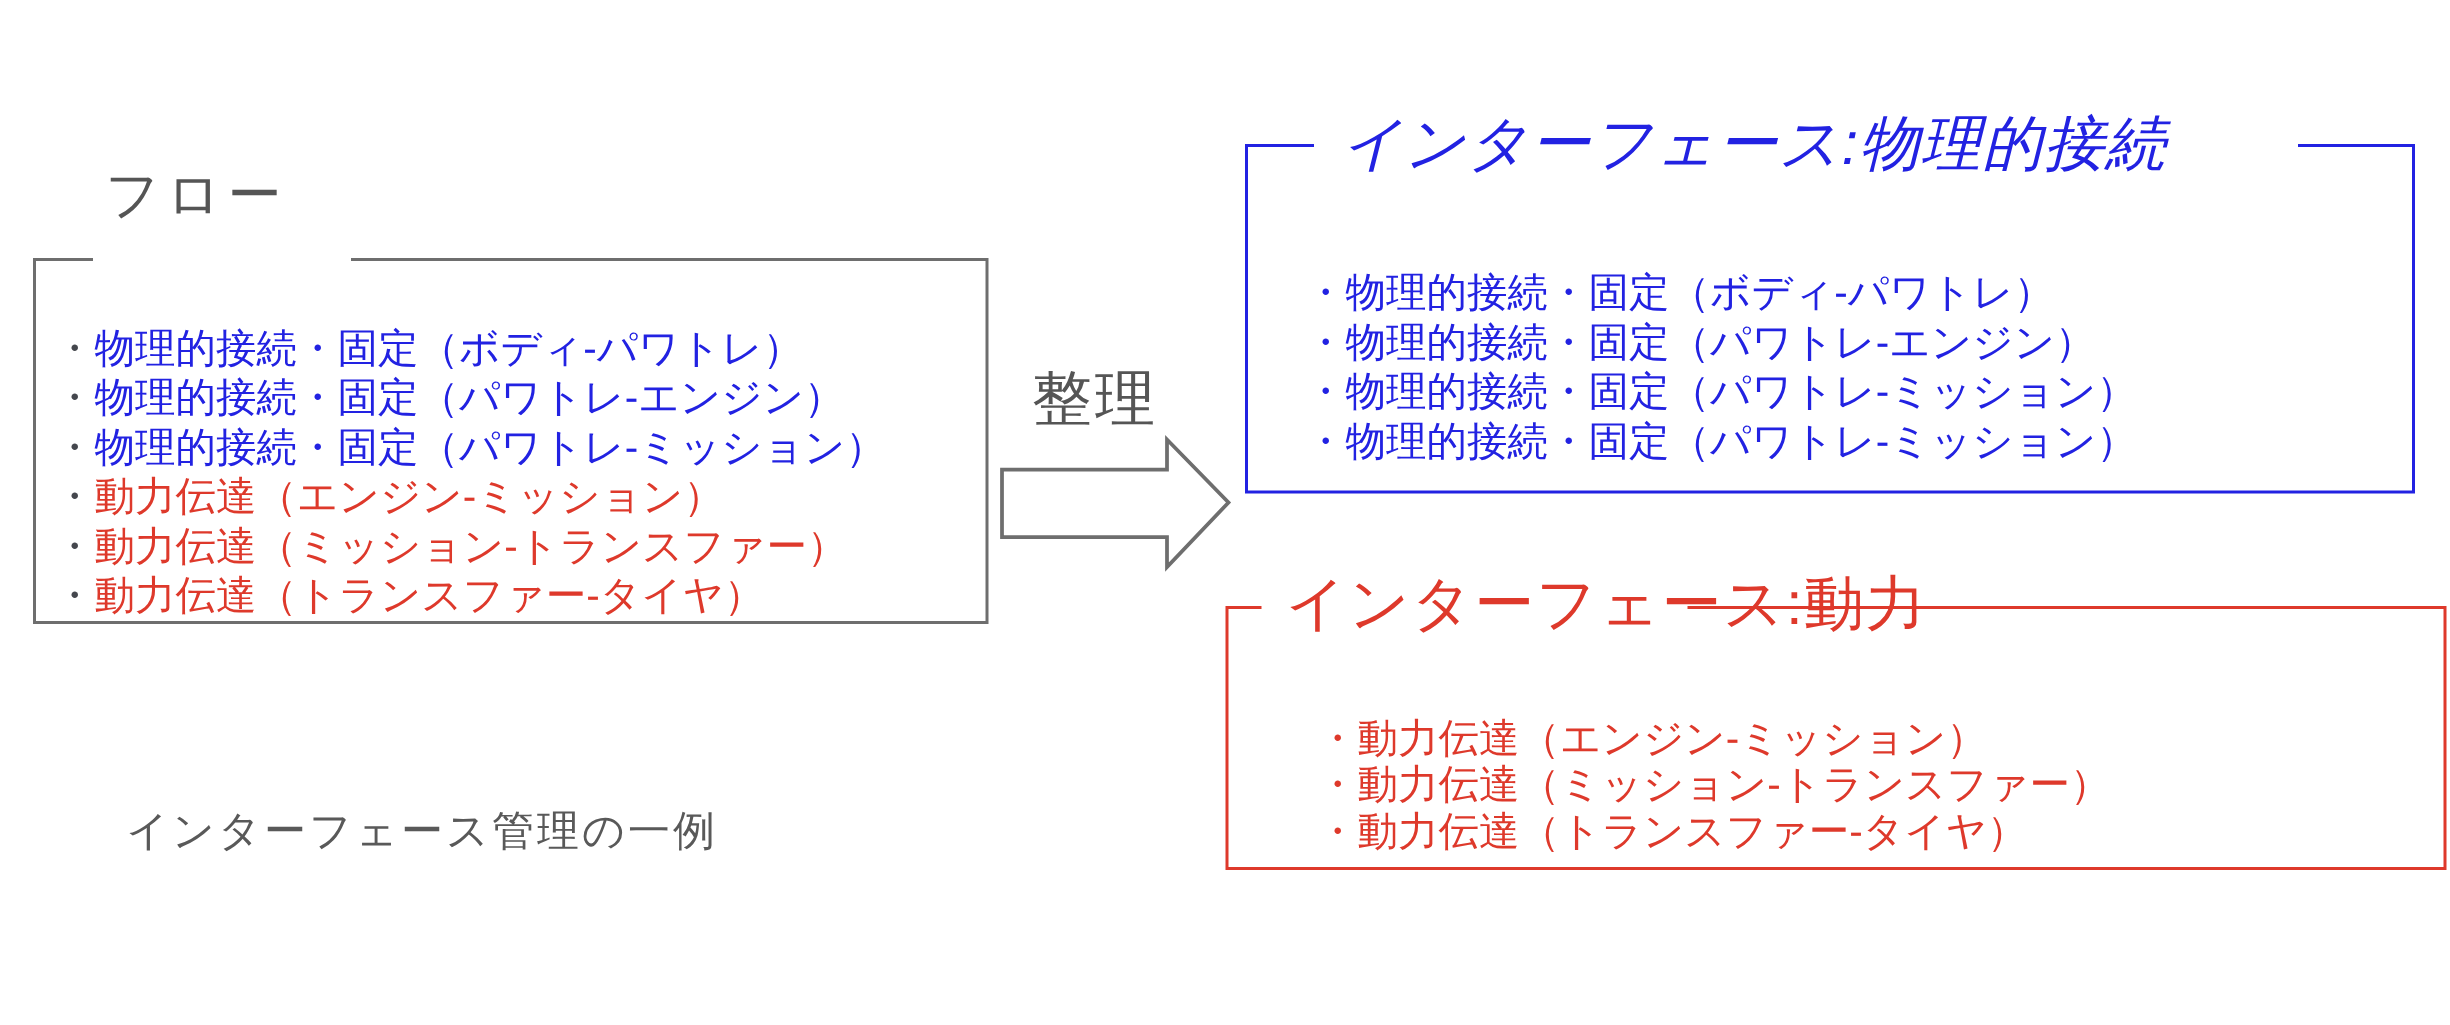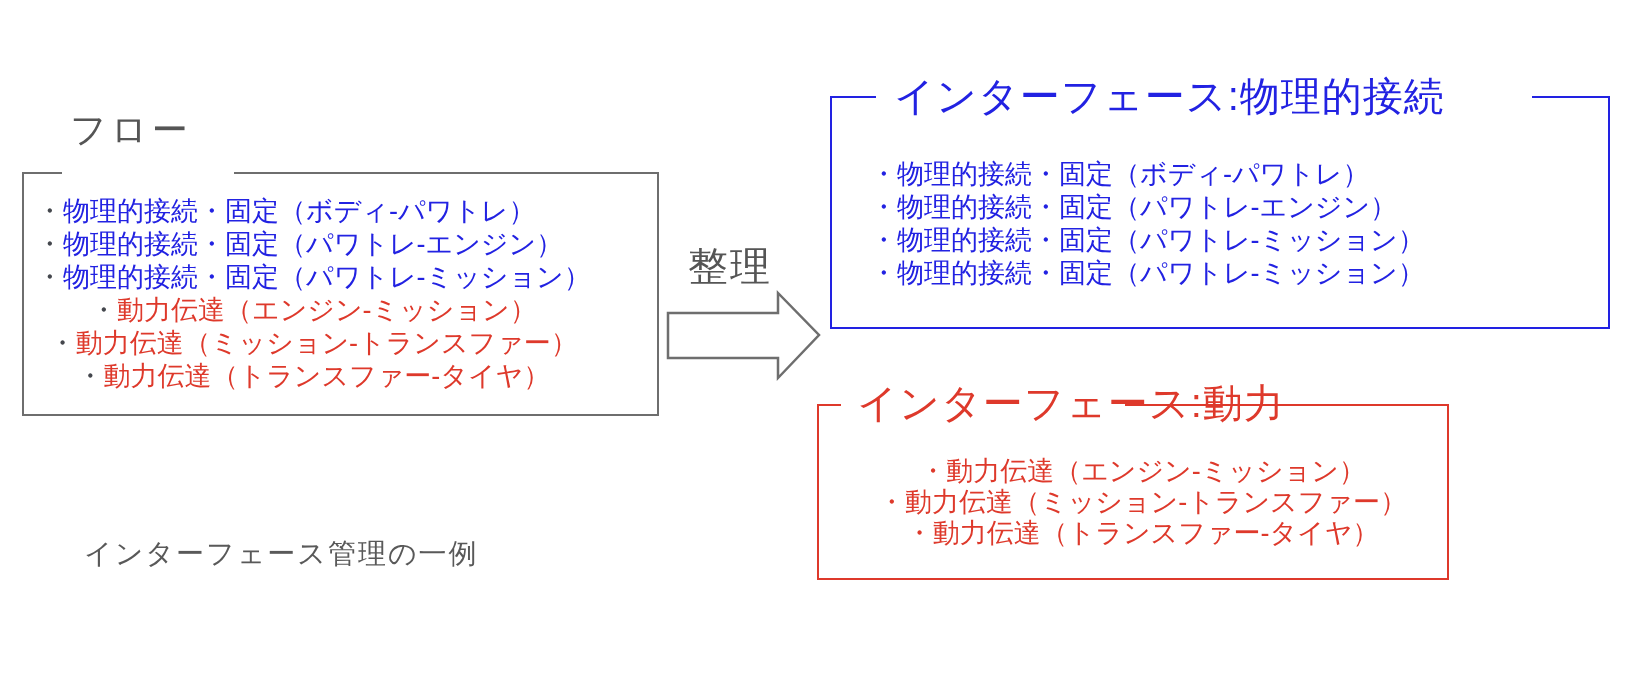--- a/index.html
+++ b/index.html
@@ -14,25 +14,25 @@
   }
   .abs{position:absolute;}
   
   .frame{position:absolute;box-sizing:border-box;background:#fff;}
   .frame.gray{border:2px solid var(--gray);}
   .frame.blue{border:2px solid var(--blue);}
   .frame.red{border:2px solid var(--red);}
   .legend-mask{position:absolute;background:#fff;}
   .box-title{position:absolute;white-space:nowrap;line-height:1;}
   
-  .items{position:absolute;}
+  .items{position:absolute;margin-top:21px;}
   .item{white-space:nowrap;font-size:27px;line-height:33px;}
   .item .bullet{color:var(--bullet);}
   .c-blue{color:var(--blue);}
-  .c-red{color:var(--red);text-align:center;}
+  .c-red{color:var(--red);}
   .right .item .bullet{color:inherit;}
   
   .flow-title{font-size:36px;color:var(--dark);letter-spacing:4px;}
   .big-title{font-size:40px;letter-spacing:1px;}
   .arrow-label{font-size:40px;color:var(--dark);letter-spacing:2px;line-height:1;}
   .caption{font-size:28px;color:var(--caption);letter-spacing:2px;line-height:1;}
 </style>
 </head>
 <body>
 
@@ -50,31 +50,31 @@
   </div>
 </div>
 
 <div class="abs arrow-label" style="left:688px;top:246px;">整理</div>
 <svg class="abs" style="left:660px;top:288px;" width="164" height="98" viewBox="0 0 164 98">
   <polygon points="8,25 118,25 118,5 159,47 118,90 118,70 8,70" fill="#ffffff" stroke="#6E6E6E" stroke-width="2.5"></polygon>
 </svg>
 
 <div class="frame blue right" style="left:830px;top:96px;width:780px;height:233px;">
   <div class="legend-mask" style="left:44px;top:-4px;width:656px;height:8px;"></div>
-  <div class="box-title big-title c-blue" style="left:62px;top:-22px;">インターフェース:物理的接続</div>
+  <div class="box-title big-title c-blue" style="left:62px;top:-22px;font-style:italic;">インターフェース:物理的接続</div>
 
   <div class="items" style="left:38px;top:60px;">
     <div class="item c-blue"><span class="bullet">・</span><span>物理的接続・固定（ボディ-パワトレ）</span></div>
     <div class="item c-blue"><span class="bullet">・</span><span>物理的接続・固定（パワトレ-エンジン）</span></div>
     <div class="item c-blue"><span class="bullet">・</span><span>物理的接続・固定（パワトレ-ミッション）</span></div>
     <div class="item c-blue"><span class="bullet">・</span><span>物理的接続・固定（パワトレ-ミッション）</span></div>
   </div>
 </div>
 
-<div class="frame red right" style="left:817px;top:404px;width:632px;height:176px;">
+<div class="frame red right" style="left:817px;top:404px;width:814px;height:176px;">
   <div class="legend-mask" style="left:22px;top:-4px;width:284px;height:8px;"></div>
   <div class="box-title big-title c-red" style="left:38px;top:-23px;">インターフェース:動力</div>
 
   <div class="items" style="left:59px;top:50px;">
     <div class="item c-red" style="line-height:31px;"><span class="bullet">・</span><span>動力伝達（エンジン-ミッション）</span></div>
     <div class="item c-red" style="line-height:31px;"><span class="bullet">・</span><span>動力伝達（ミッション-トランスファー）</span></div>
     <div class="item c-red" style="line-height:31px;"><span class="bullet">・</span><span>動力伝達（トランスファー-タイヤ）</span></div>
   </div>
 </div>
 

